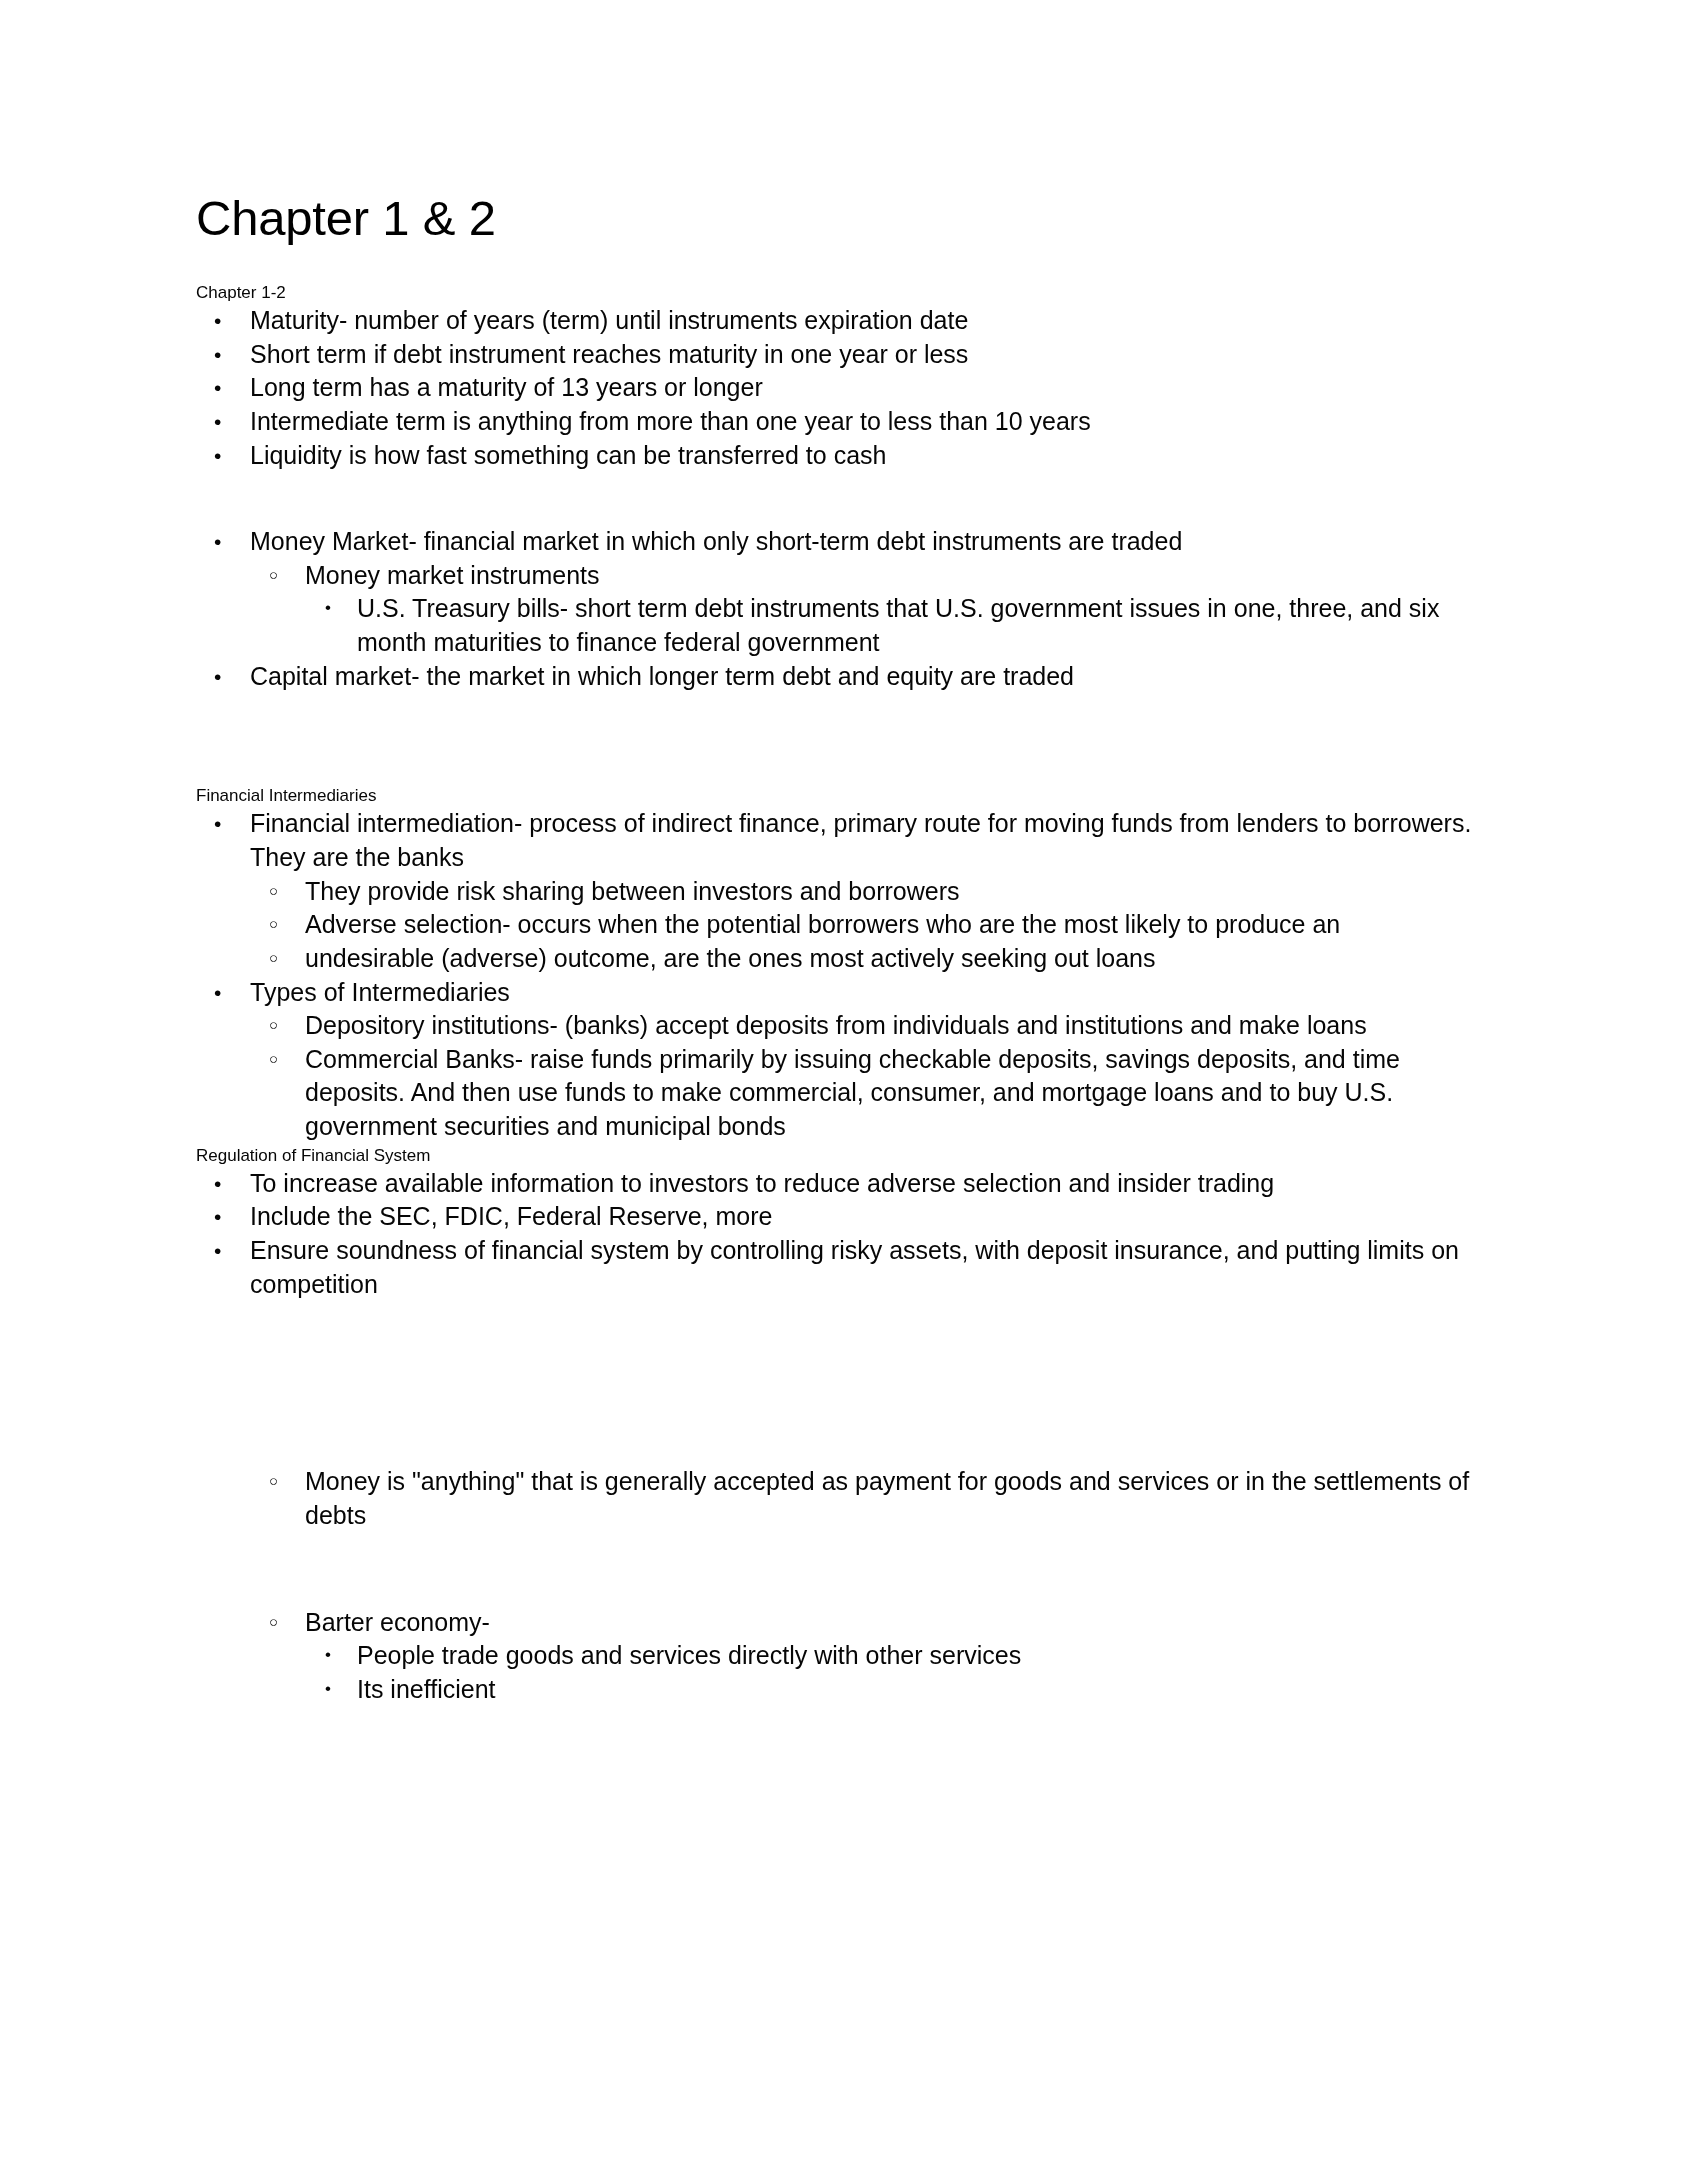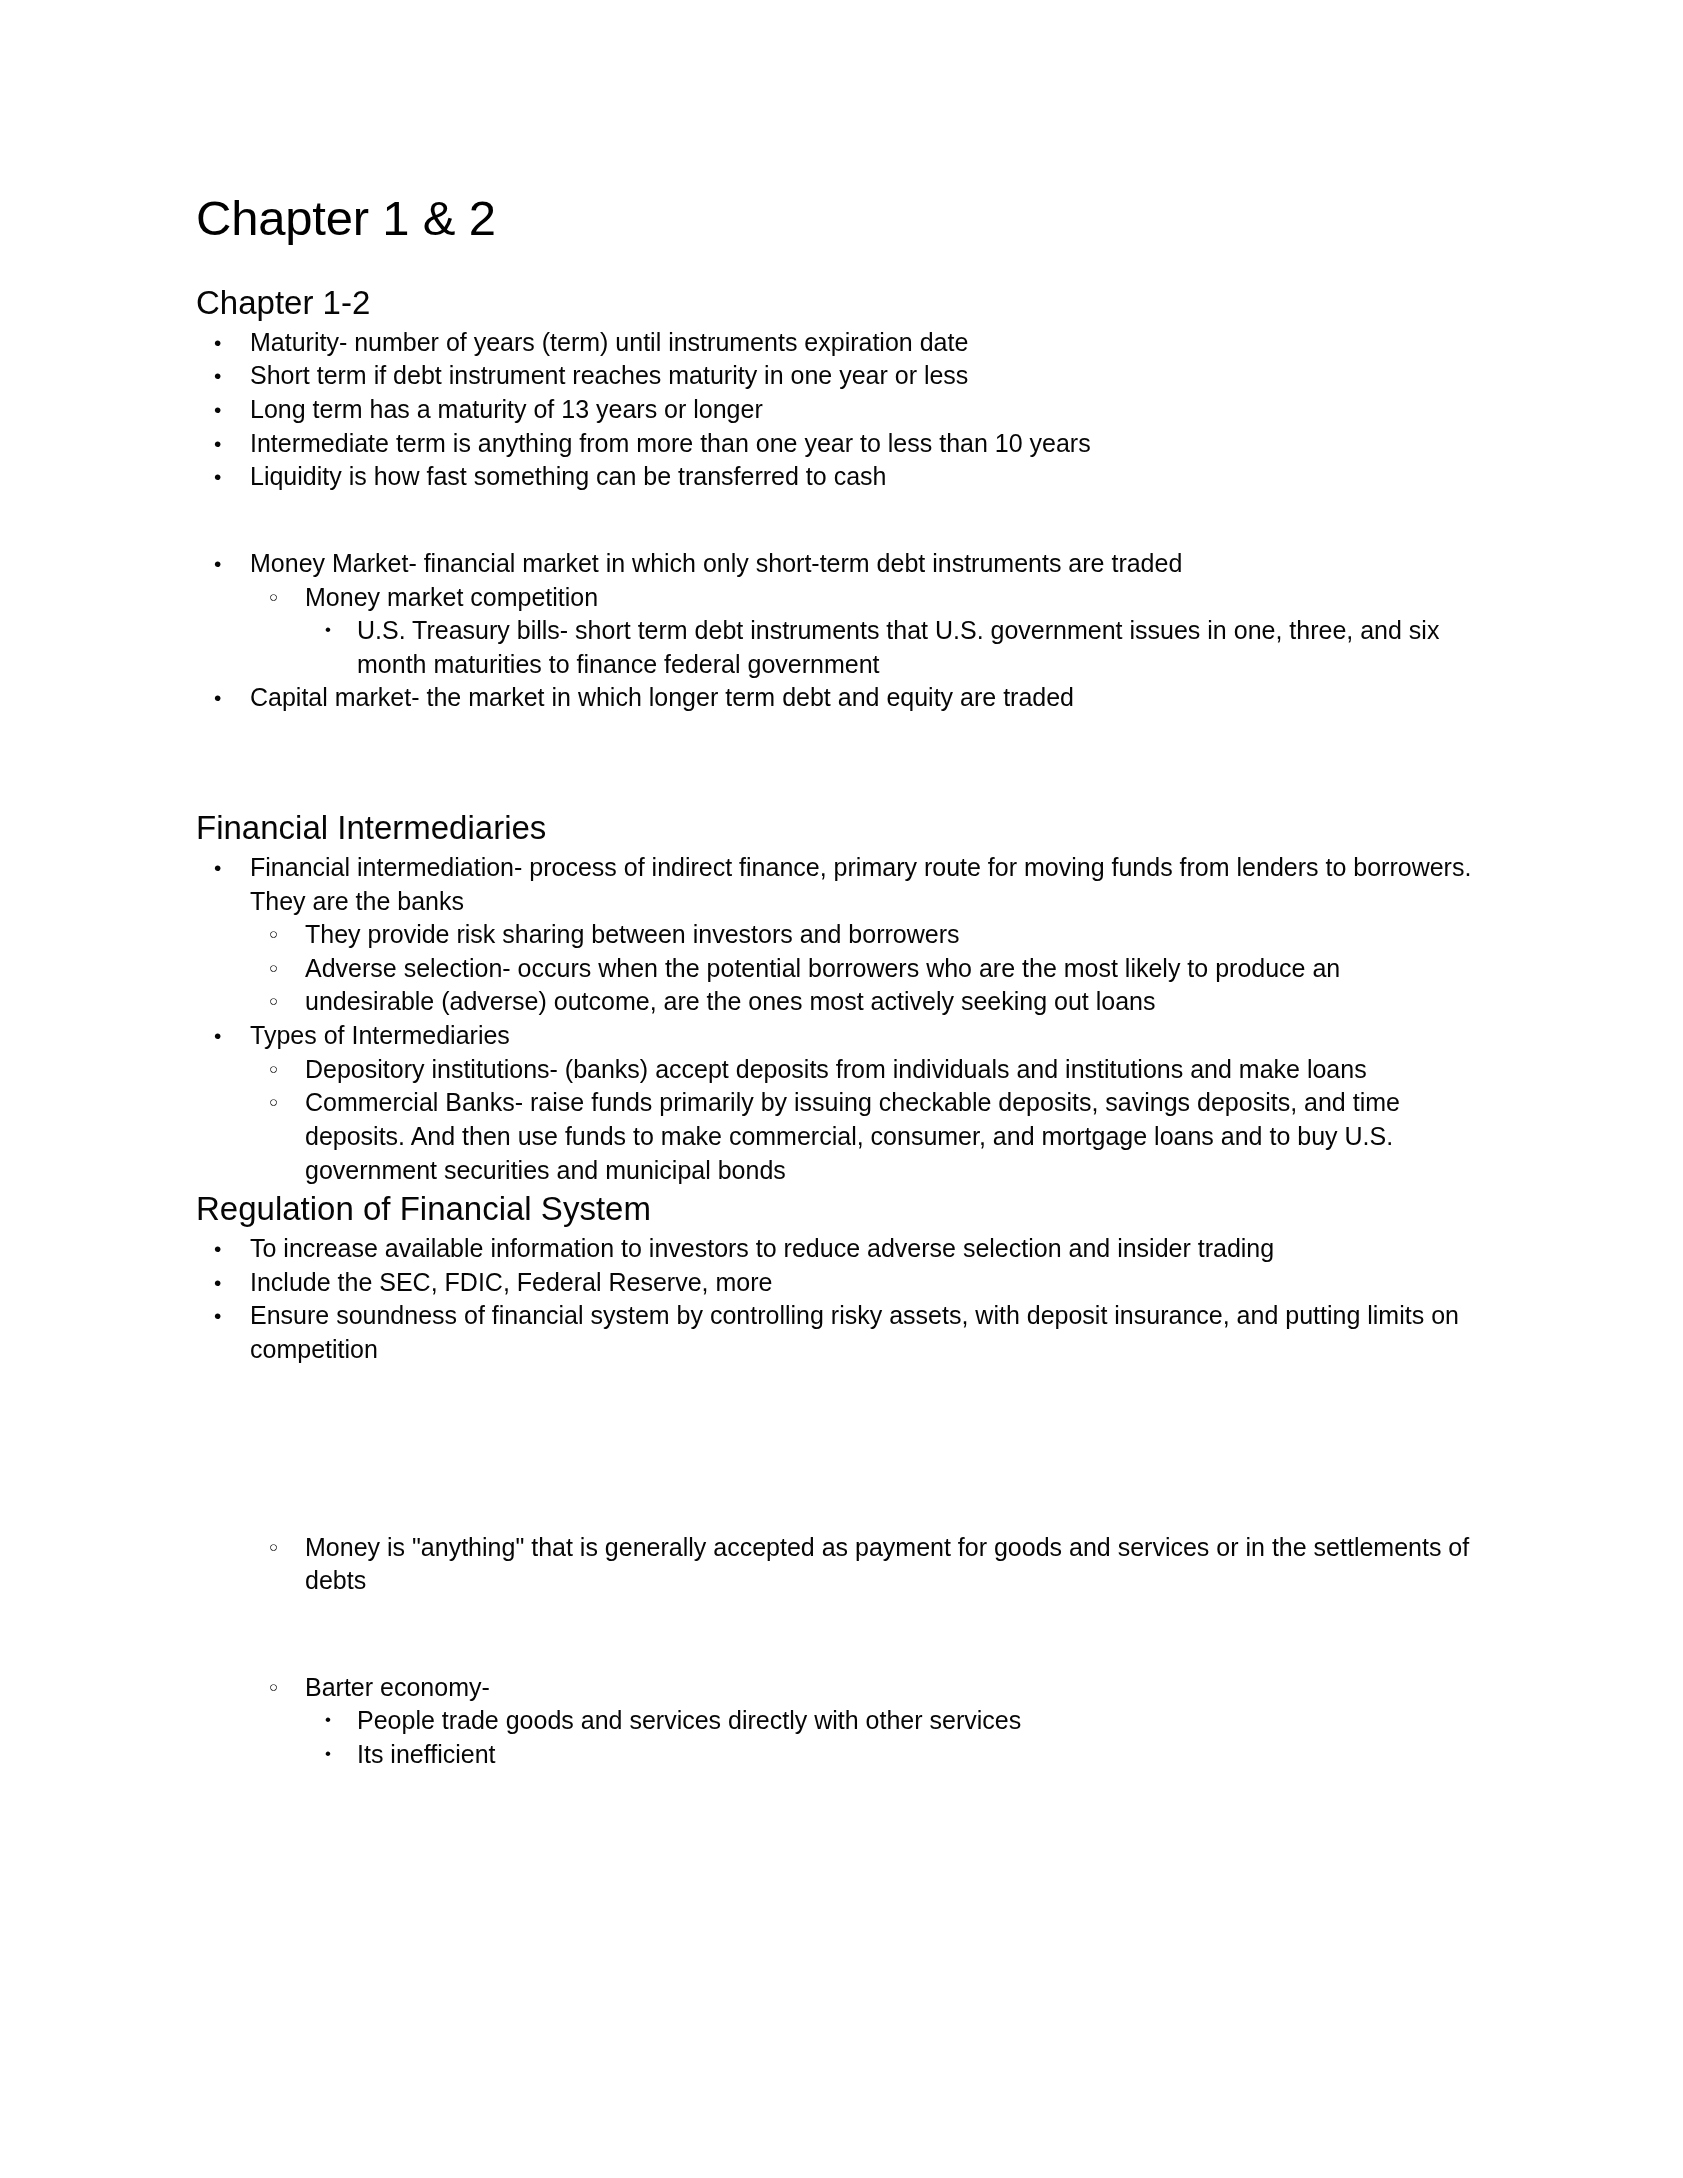--- a/index.html
+++ b/index.html
@@ -36,21 +36,21 @@
     line-height: 1.06;
     letter-spacing: -0.2px;
     margin: 0 0 0 0;
     padding: 0;
     color: #000000;
   }
   .gap-after-title { height: 36px; }
 
   
   p.section-label {
-    font-size: 33px;
+    font-size: 17px;
     line-height: 1.36;
     margin: 0;
     padding: 0;
     color: #060606;
   }
 
   
   .li {
     position: relative;
     font-size: 25px;
@@ -123,21 +123,21 @@
     </div>
 
     <div class="sp-lg"></div>
 
     <div class="li lvl1">
       <span class="marker">•</span>
       <span class="txt">Money Market- financial market in which only short-term debt instruments are traded</span>
     </div>
     <div class="li lvl2">
       <span class="marker">○</span>
-      <span class="txt">Money market competition</span>
+      <span class="txt">Money market instruments</span>
     </div>
     <div class="li lvl3">
       <span class="marker">•</span>
       <span class="txt">U.S. Treasury bills- short term debt instruments that U.S. government issues in  one, three, and six month maturities to finance federal government</span>
     </div>
     <div class="li lvl1">
       <span class="marker">•</span>
       <span class="txt">Capital market- the market in which longer term debt and equity are traded</span>
     </div>
 

